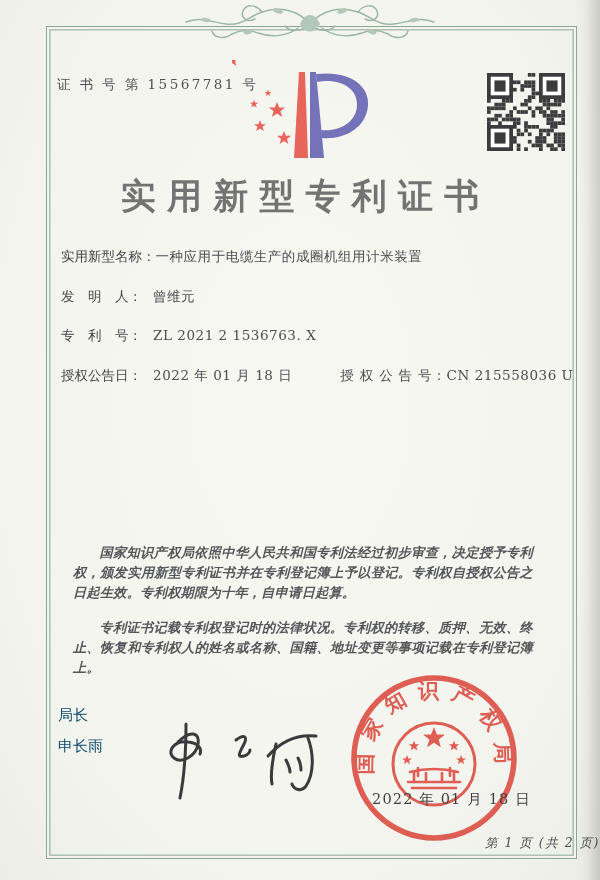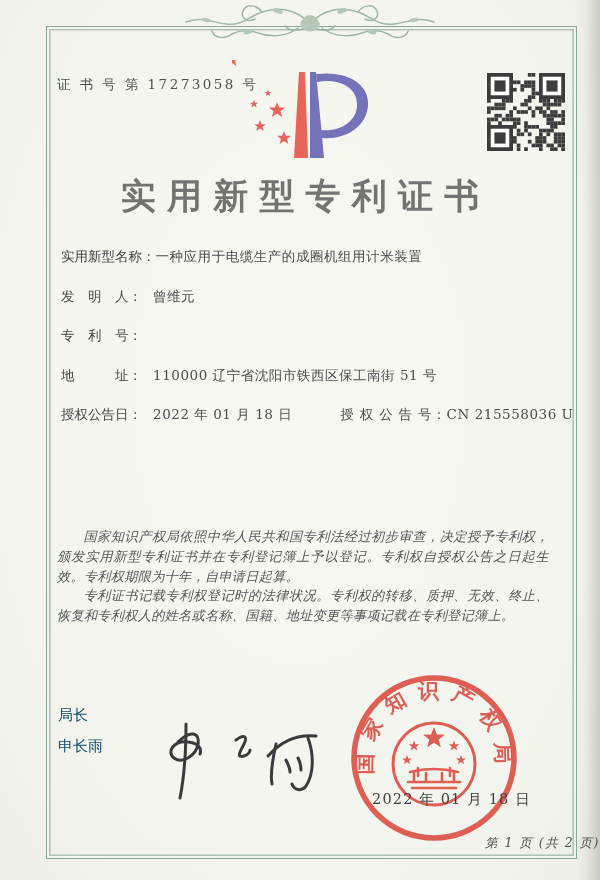--- a/index.html
+++ b/index.html
@@ -33,21 +33,21 @@
   .rows{position:absolute;left:61px;top:248px;width:500px;font-size:13.5px;color:#4b4d50;}
   .row{height:39.5px;display:flex;align-items:flex-start;}
   .row .lbl{display:inline-block;min-width:92px;white-space:pre;color:#45474a;}
   .row .val{white-space:pre;color:#4b4d50;letter-spacing:.04em;}
   .row .lbl2{display:inline-block;margin-left:48px;white-space:pre;letter-spacing:.06em;text-align:center;}
   .paras{
     position:absolute;left:57px;top:527px;width:492px;
     font-size:13.2px;line-height:19.8px;color:#54565a;
     font-style:italic;letter-spacing:.02em;text-align:justify;
   }
-  .paras p{margin:0;text-indent:2em;}
+  .paras p{margin:16px;text-indent:2em;font-weight:bold;}
   .signer{position:absolute;left:58px;top:700px;font-size:15px;color:#0c4a6e;
     font-family:"DejaVu Sans","Liberation Sans",sans-serif;font-weight:500;line-height:31px;}
   .sig{position:absolute;left:140px;top:712px;width:200px;height:100px;}
   .seal{position:absolute;left:348px;top:672px;width:172px;height:172px;opacity:.92;}
   .seal-date{position:absolute;left:372px;top:790px;font-size:14.5px;color:#3d3f42;
     letter-spacing:.08em;white-space:pre;z-index:5;}
   .footer{position:absolute;left:0;top:835px;width:600px;text-align:right;
     font-size:12.5px;color:#4b4d50;font-style:italic;letter-spacing:.12em;}
   .shadow-right{position:absolute;right:0;top:0;width:14px;height:880px;
     background:linear-gradient(90deg,rgba(0,0,0,0),rgba(70,70,55,.12));}
@@ -72,21 +72,21 @@
   <g fill="#b3c8b7">
     <ellipse cx="170" cy="9" rx="5" ry="2.4" transform="rotate(-18 170 9)"></ellipse>
     <ellipse cx="106" cy="9" rx="5" ry="2.4" transform="rotate(18 106 9)"></ellipse>
     <ellipse cx="200" cy="30" rx="4.4" ry="2.2" transform="rotate(12 200 30)"></ellipse>
     <ellipse cx="76" cy="30" rx="4.4" ry="2.2" transform="rotate(-12 76 30)"></ellipse>
     <ellipse cx="242" cy="18" rx="4.4" ry="2" transform="rotate(-10 242 18)"></ellipse>
     <ellipse cx="34" cy="18" rx="4.4" ry="2" transform="rotate(10 34 18)"></ellipse>
   </g>
 </svg>
 
-<div class="cert-no">证 书 号 第 17273058 号</div>
+<div class="cert-no">证 书 号 第 15567781 号</div>
 
 <svg class="logo" viewBox="0 0 150 110">
   <g fill="#e8655b">
     <path id="st" d="M0,-7 L1.9,-2.2 L7,-2.2 L3,1 L4.4,6 L0,3 L-4.4,6 L-3,1 L-7,-2.2 L-1.9,-2.2 Z"></path>
   </g>
   <use href="#st" fill="#e8655b" transform="translate(45,50) scale(1.15)"></use>
   <use href="#st" fill="#e8655b" transform="translate(28,66) scale(0.85)"></use>
   <use href="#st" fill="#e8655b" transform="translate(52,78) scale(1.0)"></use>
   <use href="#st" fill="#e8655b" transform="translate(22,44) scale(0.6)"></use>
   <use href="#st" fill="#e8655b" transform="translate(36,33) scale(0.5)"></use>
@@ -264,24 +264,21 @@
   <div class="row">
     <span class="lbl">实用新型名称：</span>
     <span class="val">一种应用于电缆生产的成圈机组用计米装置</span>
   </div>
   <div class="row">
     <span class="lbl">发　明　人：</span>
     <span class="val">曾维元</span>
   </div>
   <div class="row">
     <span class="lbl">专　利　号：</span>
-  </div>
-  <div class="row">
-    <span class="lbl">地　　　址：</span>
-    <span class="val">110000 辽宁省沈阳市铁西区保工南街 51 号</span>
+    <span class="val">ZL 2021 2 1536763. X</span>
   </div>
   <div class="row">
     <span class="lbl">授权公告日：</span>
     <span class="val">2022 年 01 月 18 日</span>
     <span class="lbl2">授 权 公 告 号：</span>
     <span class="val">CN 215558036 U</span>
   </div>
 </div>
 
 <div class="paras">

